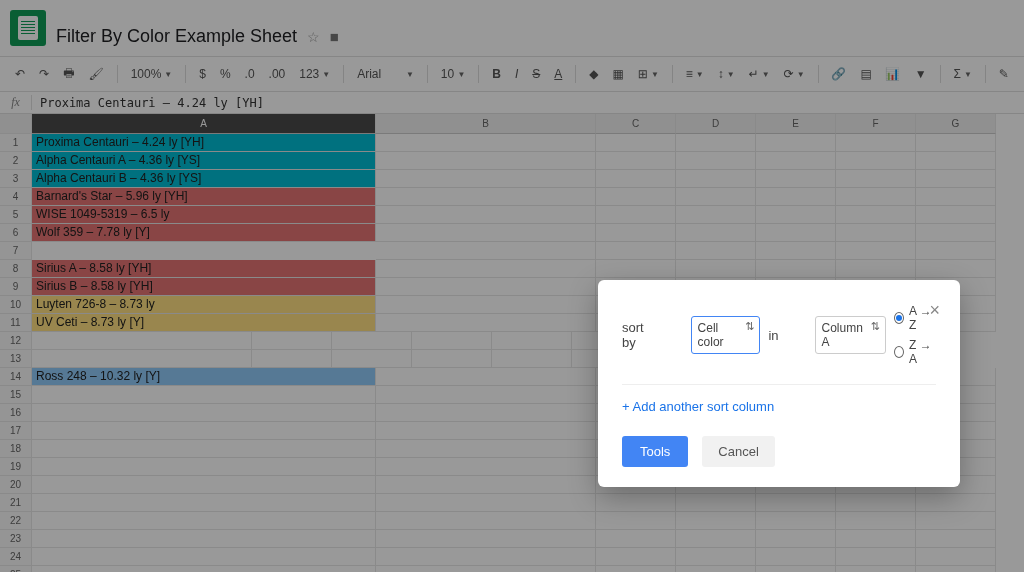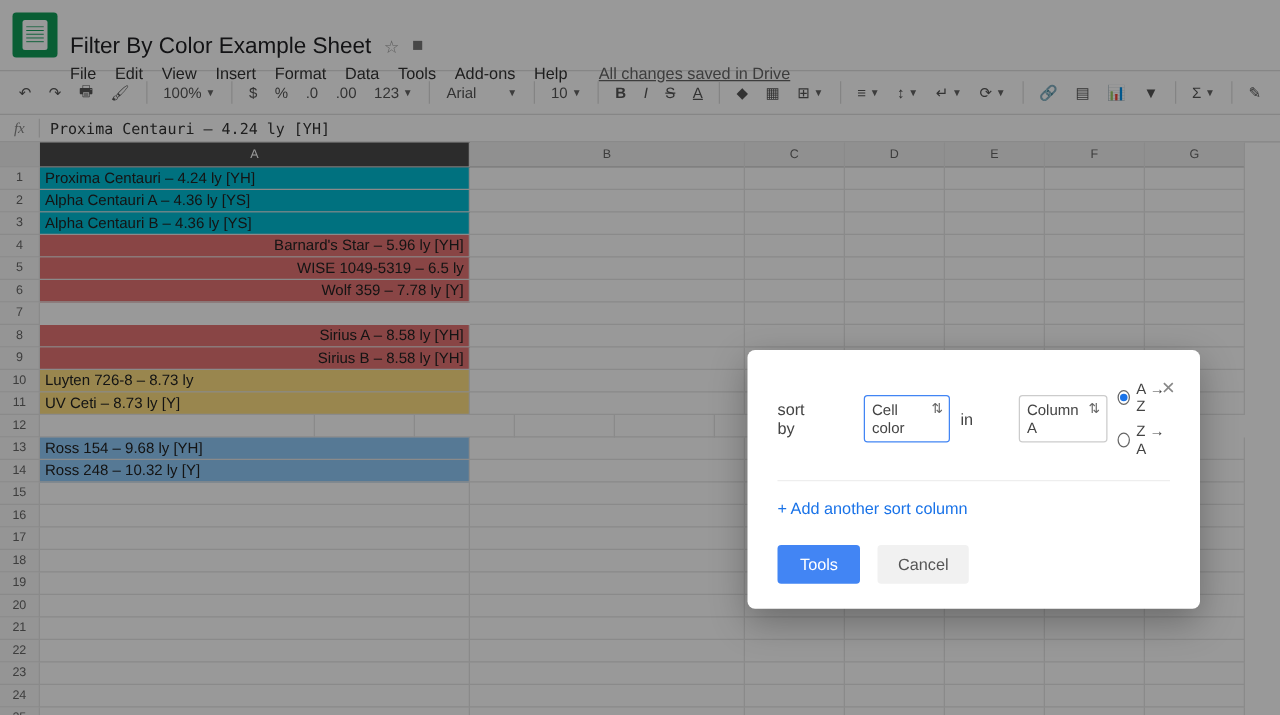--- a/index.html
+++ b/index.html
@@ -27,21 +27,21 @@
   .row-header { height: 18px; border-bottom: 1px solid #e6e6e6; border-right: 1px solid #e6e6e6; background: #f8f8f8; font-size: 10px; color: #666; display: flex; align-items: center; justify-content: center; }
   .row-header.top { height: 20px; background: #f0f0f0; }
   .cols { flex: 1; }
   .col-headers { display: flex; height: 20px; }
   .col-header { border-right: 1px solid #e6e6e6; border-bottom: 1px solid #ccc; background: #f0f0f0; font-size: 10px; color: #666; display: flex; align-items: center; justify-content: center; }
   .col-header.sel { background: #4a4a4a; color: #fff; }
   .rows { }
   .data-row { display: flex; height: 18px; }
   .cell { border-right: 1px solid #e6e6e6; border-bottom: 1px solid #e6e6e6; font-size: 12px; padding: 1px 4px; overflow: hidden; white-space: nowrap; }
   .c-teal { background: #00BCD4; }
-  .c-red { background: #E57373; text-align: right; }
+  .c-red { background: #E57373; }
   .c-yel { background: #FFE082; }
   .c-blue { background: #90CAF9; }
 
   .dialog { position: absolute; left: 598px; top: 280px; width: 362px; background: #fff; border-radius: 6px; box-shadow: 0 10px 30px rgba(0,0,0,0.3); z-index: 100; padding: 24px 24px 20px 24px; font-family: 'Helvetica Neue', Arial, sans-serif; }
   .dlg-title { font-size: 20px; color: #202124; font-weight: 400; margin-bottom: 16px; }
   .dlg-close { position: absolute; top: 20px; right: 20px; color: #888; font-size: 18px; cursor: pointer; }
   .dlg-row { display: flex; align-items: center; gap: 10px; font-size: 13px; color: #444; margin-bottom: 16px; }
   .checkbox { width: 14px; height: 14px; border: 1.5px solid #888; border-radius: 2px; }
   .sortby-row { display: flex; align-items: center; gap: 8px; font-size: 13px; color: #444; padding-bottom: 18px; border-bottom: 1px solid #eee; margin-bottom: 14px; }
   .select { border: 1px solid #4285f4; border-radius: 3px; padding: 4px 20px 4px 6px; font-size: 12px; position: relative; background: #fff; margin-left: 28px; }
@@ -61,32 +61,20 @@
 
 <div class="header">
   <div class="logo">
       <div class="logo-inner"></div>
     </div>
   <div class="titlebar">
     <div class="doc-title">
       <span>Filter By Color Example Sheet</span>
       <span class="star-icon">☆</span>
       <span class="folder-icon">■</span>
-    </div>
-    <div class="menus">
-      <span>File</span>
-      <span>Edit</span>
-      <span>View</span>
-      <span>Insert</span>
-      <span>Format</span>
-      <span>Data</span>
-      <span>Tools</span>
-      <span>Add-ons</span>
-      <span>Help</span>
-      <span class="saved">All changes saved in Drive</span>
     </div>
   </div>
 </div>
 
 <div class="toolbar">
   <span class="tb-btn">↶</span>
   <span class="tb-btn">↷</span>
   <span class="tb-btn">🖶</span>
   <span class="tb-btn">🖌</span>
   <span class="tb-sep"></span>
@@ -294,21 +282,20 @@
         </div>
         <div class="data-row">
           <div class="cell" style="width: 220px;"></div>
           <div class="cell" style="width: 80px;"></div>
           <div class="cell" style="width: 80px;"></div>
           <div class="cell" style="width: 80px;"></div>
           <div class="cell" style="width: 80px;"></div>
           <div class="cell" style="width: 80px;"></div>
         </div>
         <div class="data-row">
-          <div class="cell c-blue" style="width: 344px;">Ross 154 – 9.68 ly [YH]</div>
           <div class="cell" style="width: 220px;"></div>
           <div class="cell" style="width: 80px;"></div>
           <div class="cell" style="width: 80px;"></div>
           <div class="cell" style="width: 80px;"></div>
           <div class="cell" style="width: 80px;"></div>
           <div class="cell" style="width: 80px;"></div>
         </div>
         <div class="data-row">
           <div class="cell c-blue" style="width: 344px;">Ross 248 – 10.32 ly [Y]</div>
           <div class="cell" style="width: 220px;"></div>

